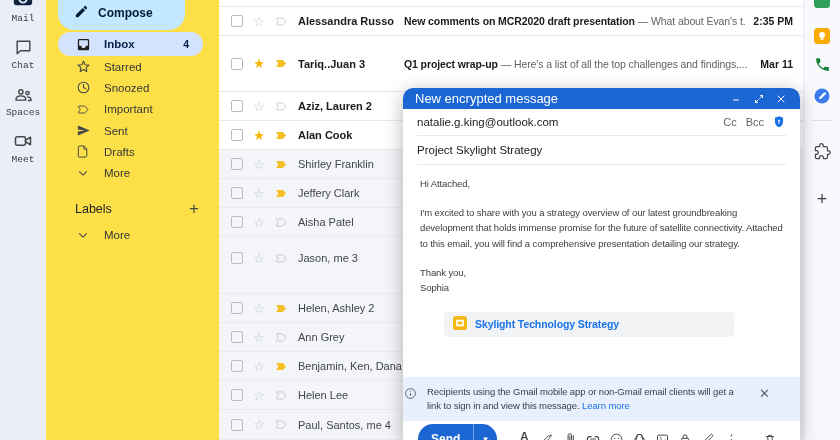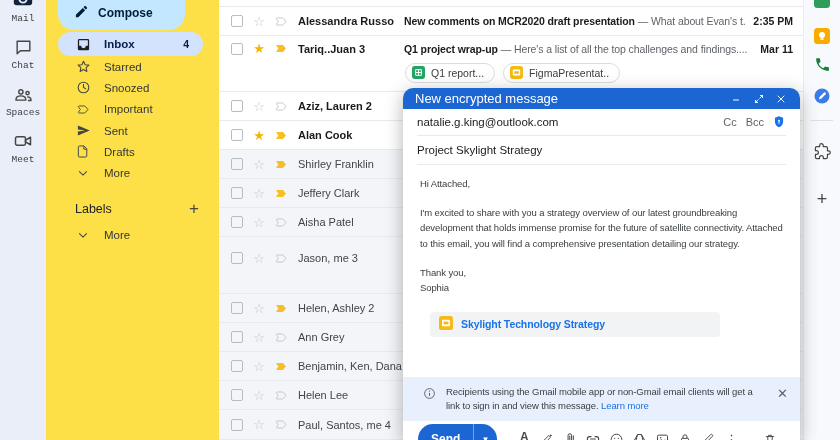--- a/index.html
+++ b/index.html
@@ -53,23 +53,23 @@
   .c-title { font-size:13px; font-weight:500; color:#fff; flex:1; }
   .c-ctrl { width:15px; height:15px; display:flex; align-items:center; justify-content:center; margin-left:7px; cursor:pointer; }
   .c-row { margin:0 14px; border-bottom:1px solid #e9e9e9; display:flex; align-items:center; }
   .c-to { height:27px; font-size:11.5px; color:#202124; }
   .c-to .to-text { flex:1; }
   .ccbcc { color:#5f6368; font-size:11px; margin-left:9px; cursor:pointer; }
   .c-subject { height:29px; font-size:11.5px; color:#202124; }
   .c-body { padding:11px 17px 0; font-size:9.5px; letter-spacing:-0.1px; color:#3c4043; line-height:1.6; cursor:text; }
   .c-body .para { margin-top:14px; max-width:366px; }
   .c-body .closing { margin-top:14px; }
-  .attach-bar { margin:17px 10px 0; width:290px; height:25px; background:#f1f3f4; border-radius:4px; display:flex; align-items:center; gap:8px; padding:0 10px 0 9px; cursor:pointer; }
+  .attach-bar { margin:17px 24px 0; width:290px; height:25px; background:#f1f3f4; border-radius:4px; display:flex; align-items:center; gap:8px; padding:0 10px 0 9px; cursor:pointer; }
   .attach-name { font-size:10.5px; font-weight:700; color:#1a73e8; }
-  .c-banner { position:absolute; left:0; right:0; bottom:19px; background:#e8f0fe; padding:8px 12px 8px 20px; display:flex; gap:10px; align-items:flex-start; }
+  .c-banner { position:absolute; left:0; right:0; bottom:19px; background:#e8f0fe; padding:8px 12px 8px 1px; display:flex; gap:10px; align-items:flex-start; }
   .banner-text { flex:1; font-size:9.5px; letter-spacing:-0.1px; color:#3c4043; line-height:1.5; max-width:322px; }
   .banner-link { color:#1a73e8; cursor:pointer; }
   .banner-close { color:#5f6368; font-size:13px; line-height:1; cursor:pointer; margin-top:2px; }
   .c-toolbar { position:absolute; left:0; right:0; bottom:-15px; height:32px; display:flex; align-items:center; padding:0 15px; }
   .send-btn { height:30px; background:#1b66d2; border-radius:16px; display:flex; align-items:center; color:#fff; cursor:pointer; flex:none; }
   .send-label { padding:0 13px; font-size:12px; font-weight:600; }
   .send-sep { width:1px; height:30px; background:rgba(255,255,255,.4); }
   .send-caret { padding:0 9px; font-size:9px; }
   .tb-icons { display:flex; align-items:center; margin-left:16px; flex:1; }
   .tb-icon { width:23px; height:20px; display:flex; align-items:center; justify-content:center; color:#444746; cursor:pointer; }
@@ -236,37 +236,20 @@
           <span class="star on">★</span>
           <span class="imp">
             <svg width="15" height="13" viewBox="0 0 24 24">
               <path d="M3.8 5.5h9.7c.8 0 1.5.3 2 .9l4.7 5.6-4.7 5.6c-.5.6-1.2.9-2 .9H3.8c-1 0-1.6-1.2-1-2l3.4-4.5-3.4-4.5c-.6-.8 0-2 1-2z" fill="#f6bf26"></path>
             </svg>
           </span>
           <span class="sender">Tariq..Juan 3</span>
           <span class="subj"><span class="sb">Q1 project wrap-up</span><span> — Here's a list of all the top challenges and findings....</span></span>
           <span class="time">Mar 11</span>
         </div>
-        <div class="chips">
-          <span class="chip">
-            <span><svg width="13" height="13" viewBox="0 0 16 16">
-                <rect width="16" height="16" rx="3" fill="#23a566"></rect>
-                <path d="M4.5 4.5h7v7h-7z M4.5 8h7 M8 4.5v7" fill="none" stroke="#fff" stroke-width="1.2"></path>
-              </svg></span>
-            <span>Q1 report...</span>
-          </span>
-          <span class="chip">
-            <span><svg width="13" height="13" viewBox="0 0 16 16">
-                <rect width="16" height="16" rx="3" fill="#f5ba15"></rect>
-                <rect x="3.5" y="4.2" width="9" height="7.6" rx="1" fill="#fff"></rect>
-                <rect x="5.2" y="6.4" width="5.6" height="3.2" fill="#f5ba15"></rect>
-              </svg></span>
-            <span>FigmaPresentat..</span>
-          </span>
-        </div>
       </div>
       <div class="lrow unread" style="height: 29px;">
         <div class="lmain">
           <span class="cb"></span>
           <span class="star">☆</span>
           <span class="imp">
             <svg width="15" height="13" viewBox="0 0 24 24">
               <path d="M3.8 5.5h9.7c.8 0 1.5.3 2 .9l4.7 5.6-4.7 5.6c-.5.6-1.2.9-2 .9H3.8c-1 0-1.6-1.2-1-2l3.4-4.5-3.4-4.5c-.6-.8 0-2 1-2z" fill="none" stroke="#c0c4c9" stroke-width="1.7" stroke-linejoin="round"></path>
             </svg>
           </span>

